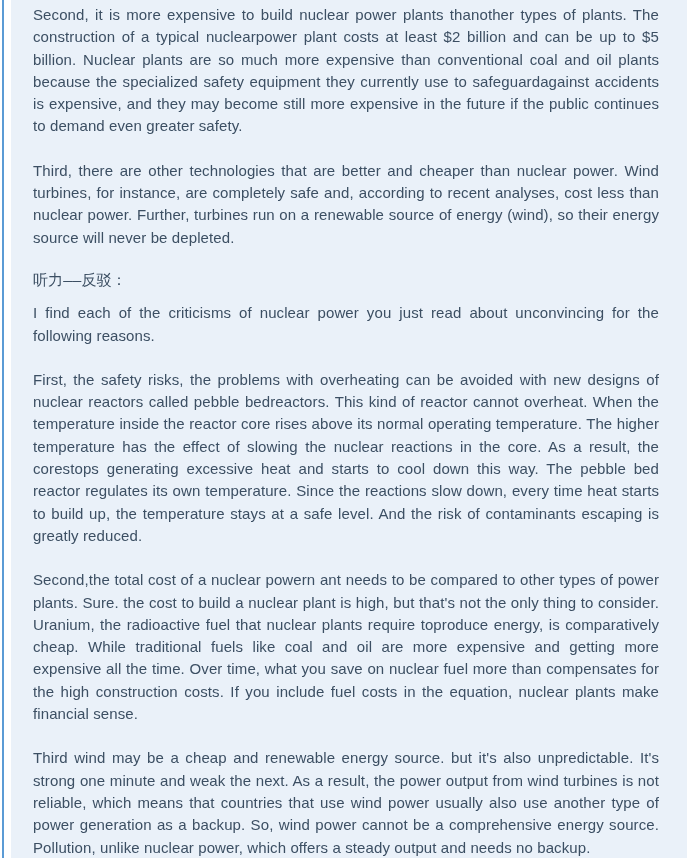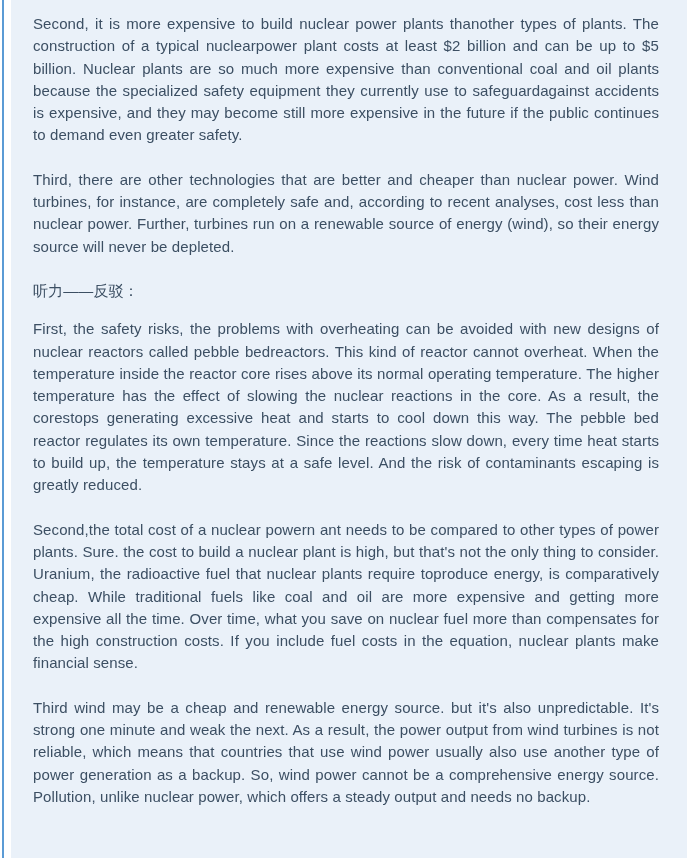--- a/index.html
+++ b/index.html
@@ -30,44 +30,46 @@
     height: 100%;
     background: var(--accent-border);
   }
   .doc-panel {
     position: absolute;
     left: 11px;
     top: 0;
     right: 0;
     bottom: 0;
     background: var(--panel-background);
-    padding: 13px 28px 6px 22px;
+    padding: 4px 28px 6px 22px;
     color: var(--text-color);
     font-size: 15px;
     line-height: 22.3px;
   }
   .doc-para {
     margin: 0 0 22px 0;
     text-align: justify;
     text-justify: inter-word;
     letter-spacing: 0.1px;
   }
   .doc-para.no-gap {
-    margin-bottom: 16px;
+    margin-bottom: 9px;
+    font-family: Liberation Mono, monospace;
   }
   .doc-para:last-child {
     margin-bottom: 14px;
   }
 </style>
 </head>
 <body>
 
 <div class="page">
   <div class="accent-bar"></div>
   <div class="doc-panel">
     <p class="doc-para">Second, it is more expensive to build nuclear power plants thanother types of plants. The construction of a typical nuclearpower plant costs at least $2 billion and can be up to $5 billion. Nuclear plants are so much more expensive than conventional coal and oil plants because the specialized safety equipment they currently use to safeguardagainst accidents is expensive, and they may become still more expensive in the future if the public continues to demand even greater safety.</p>
     <p class="doc-para">Third, there are other technologies that are better and cheaper than nuclear power. Wind turbines, for instance, are completely safe and, according to recent analyses, cost less than nuclear power. Further, turbines run on a renewable source of energy (wind), so their energy source will never be depleted.</p>
     <p class="doc-para no-gap">听力——反驳：</p>
+    <p class="doc-para">I find each of the criticisms of nuclear power you just read about unconvincing for the following reasons.</p>
     <p class="doc-para">First, the safety risks, the problems with overheating can be avoided with new designs of nuclear reactors called pebble bedreactors. This kind of reactor cannot overheat. When the temperature inside the reactor core rises above its normal operating temperature. The higher temperature has the effect of slowing the nuclear reactions in the core. As a result, the corestops generating excessive heat and starts to cool down this way. The pebble bed reactor regulates its own temperature. Since the reactions slow down, every time heat starts to build up, the temperature stays at a safe level. And the risk of contaminants escaping is greatly reduced.</p>
     <p class="doc-para">Second,the total cost of a nuclear powern ant needs to be compared to other types of power plants. Sure. the cost to build a nuclear plant is high, but that's not the only thing to consider. Uranium, the radioactive fuel that nuclear plants require toproduce energy, is comparatively cheap. While traditional fuels like coal and oil are more expensive and getting more expensive all the time. Over time, what you save on nuclear fuel more than compensates for the high construction costs. If you include fuel costs in the equation, nuclear plants make financial sense.</p>
     <p class="doc-para">Third wind may be a cheap and renewable energy source. but it's also unpredictable. It's strong one minute and weak the next. As a result, the power output from wind turbines is not reliable, which means that countries that use wind power usually also use another type of power generation as a backup. So, wind power cannot be a comprehensive energy source. Pollution, unlike nuclear power, which offers a steady output and needs no backup.</p>
   </div>
 </div>
 
 </body></html>

